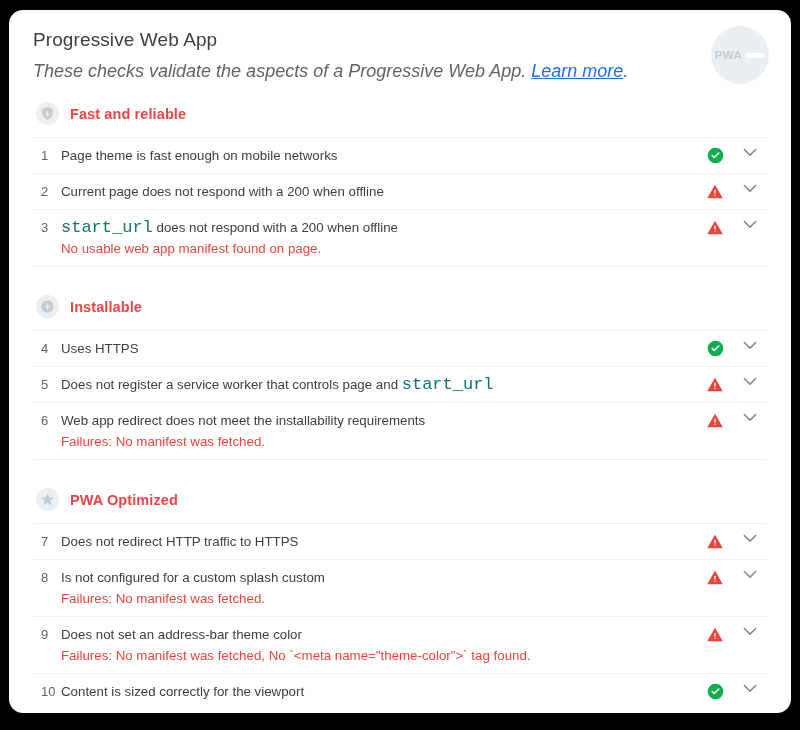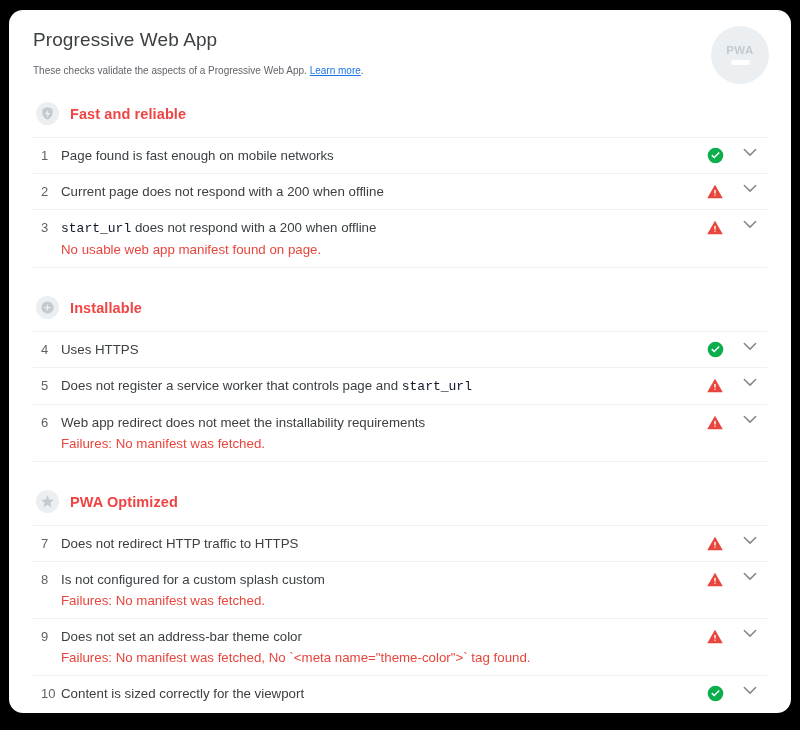--- a/index.html
+++ b/index.html
@@ -33,37 +33,38 @@
   
   .hdr-title {
     font-size: 19px;
     color: #3c4043;
     font-weight: 400;
     letter-spacing: .1px;
     margin: 0 0 10px 0;
     line-height: 24px;
   }
   .hdr-desc {
-    font-size: 10px;
+    font-size: 18px;
     color: #5f6368;
     line-height: 18px;
     margin: 0 0 14px 0;
+    font-style: italic;
   }
   .hdr-desc a {
     color: #1a73e8;
     text-decoration: underline;
   }
   .pwa-badge {
     position: absolute;
     right: 22px; top: 16px;
     width: 58px; height: 58px;
     border-radius: 50%;
     background: #eceff1;
     display: flex;
-    flex-direction: column;
+    flex-direction: row;
     align-items: center;
     justify-content: center;
     gap: 4px;
   }
   .pwa-badge .pwa-text {
     font-size: 11.5px;
     color: #c4cace;
     font-weight: 600;
     letter-spacing: .4px;
     line-height: 11px;
@@ -122,22 +123,22 @@
     padding-right: 10px;
   }
   .row-title {
     font-size: 13.3px;
     color: #3c4043;
     line-height: 19px;
   }
   .row-title code,
   .row-sub code {
     font-family: "Liberation Mono", "DejaVu Sans Mono", monospace;
-    font-size: 13px;
-    color: #0f172a;
+    font-size: 17px;
+    color: #0f766e;
   }
   .row-sub {
     font-size: 13.3px;
     color: #e8453c;
     line-height: 19px;
     margin-top: 2px;
   }
   .row-status {
     flex: 0 0 36px;
     display: flex;
@@ -186,21 +187,21 @@
                 <svg width="15" height="15" viewBox="0 0 24 24" fill="#c4cace">
                   <path d="M12 1.5 3.8 4.6v6.2c0 5 3.5 9.7 8.2 10.9 4.7-1.2 8.2-5.9 8.2-10.9V4.6L12 1.5zm.9 4.6v5.1h3.1l-4.6 7.2v-5.1H8.3l4.6-7.2z"></path>
                 </svg>
               </span>
               <span class="section-title">Fast and reliable</span>
             </div>
             <div class="rows">
               <div class="row">
                 <div class="row-num">1</div>
                 <div class="row-body">
-                  <div class="row-title">Page found is fast enough on mobile networks</div>
+                  <div class="row-title">Page theme is fast enough on mobile networks</div>
                 </div>
                 <div class="row-status">
                   <svg width="17" height="17" viewBox="0 0 24 24">
                     <circle cx="12" cy="12" r="11" fill="#0cad4c"></circle>
                     <path d="M10.2 16.4 6 12.2l1.5-1.5 2.7 2.7 6.3-6.3L18 8.6z" fill="#ffffff"></path>
                   </svg>
                 </div>
                 <div class="row-chevron">
                   <svg width="14" height="9" viewBox="0 0 16 10" fill="none" stroke="#80868b" stroke-width="1.7" stroke-linecap="round" stroke-linejoin="round">
                     <path d="M1.5 1.5 8 8 14.5 1.5"></path>

